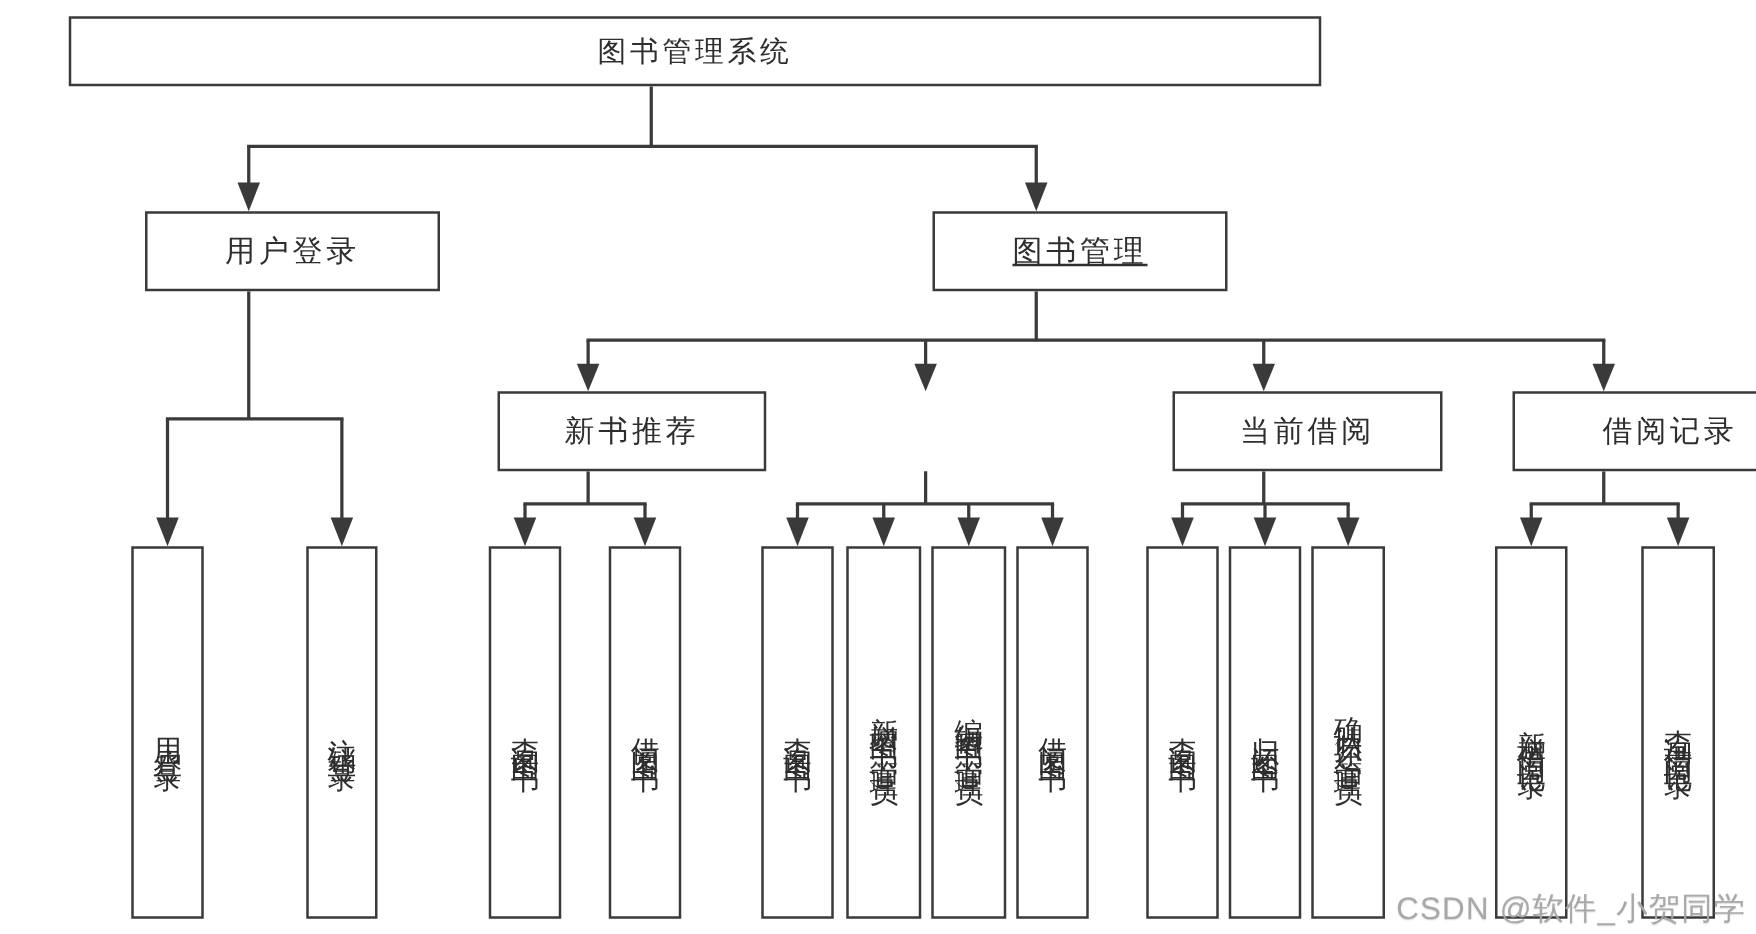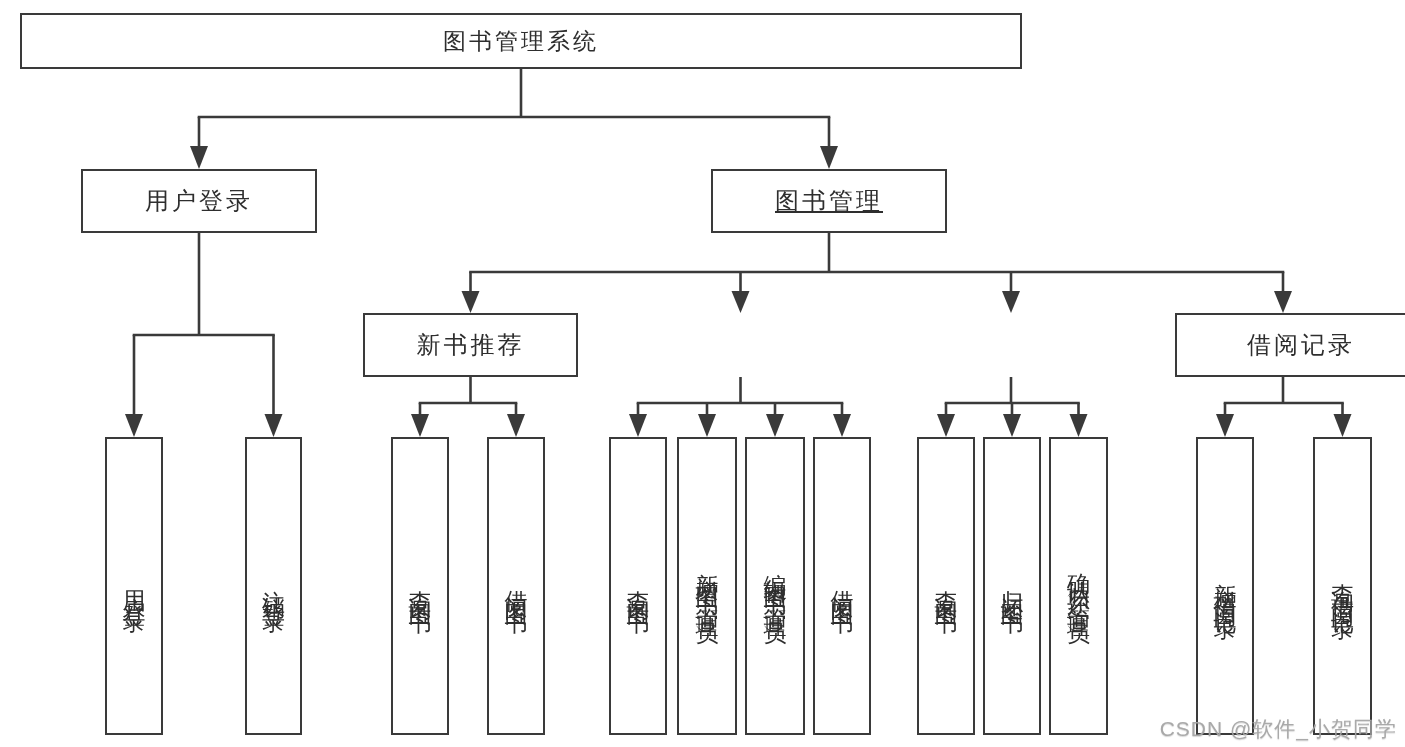--- a/index.html
+++ b/index.html
@@ -30,39 +30,40 @@
     background: #ffffff;
     display: flex;
     align-items: center;
     justify-content: center;
     color: #2e2e2e;
   }
   .node.h {
     font-size: 24px;
     letter-spacing: 3px;
     white-space: nowrap;
+    margin-left: 35px;
   }
   .node.root-box {
     font-size: 23px;
     letter-spacing: 3px;
   }
   .node.leaf {
     writing-mode: vertical-rl;
     font-size: 23px;
     letter-spacing: 7px;
     line-height: 1;
   }
   .node.leaf span {
     display: block;
   }
   #watermark {
     position: absolute;
     right: 8px;
     bottom: 4px;
-    font-size: 21px;
+    font-size: 25px;
     letter-spacing: 1px;
     color: rgba(165, 165, 165, 0.95);
     text-shadow: 0 1px 1px rgba(90, 90, 90, 0.25);
     white-space: nowrap;
     z-index: 10;
   }
 </style>
 </head>
 <body>
 
@@ -148,20 +149,23 @@
   <div class="node h" style="left:81px; top:169px; width:236px; height:64px;">
     <span>用户登录</span>
   </div>
   <div class="node h" style="left:711px; top:169px; width:236px; height:64px;text-decoration:underline;">
     <span>图书管理</span>
   </div>
 
   <div class="node h" style="left:363px; top:313px; width:215px; height:64px;">
     <span>新书推荐</span>
   </div>
+  <div class="node h" style="left:903px; top:313px; width:216px; height:64px;">
+    <span>当前借阅</span>
+  </div>
   <div class="node h" style="left:1175px; top:313px; width:252px; height:64px;text-align:center;">
     <span>借阅记录</span>
   </div>
 
   <div class="node leaf" style="left:105px; top:437px; width:58px; height:298px;">
     <span>用户登录</span>
   </div>
   <div class="node leaf" style="left:245px; top:437px; width:57px; height:298px;">
     <span>注销登录</span>
   </div>

